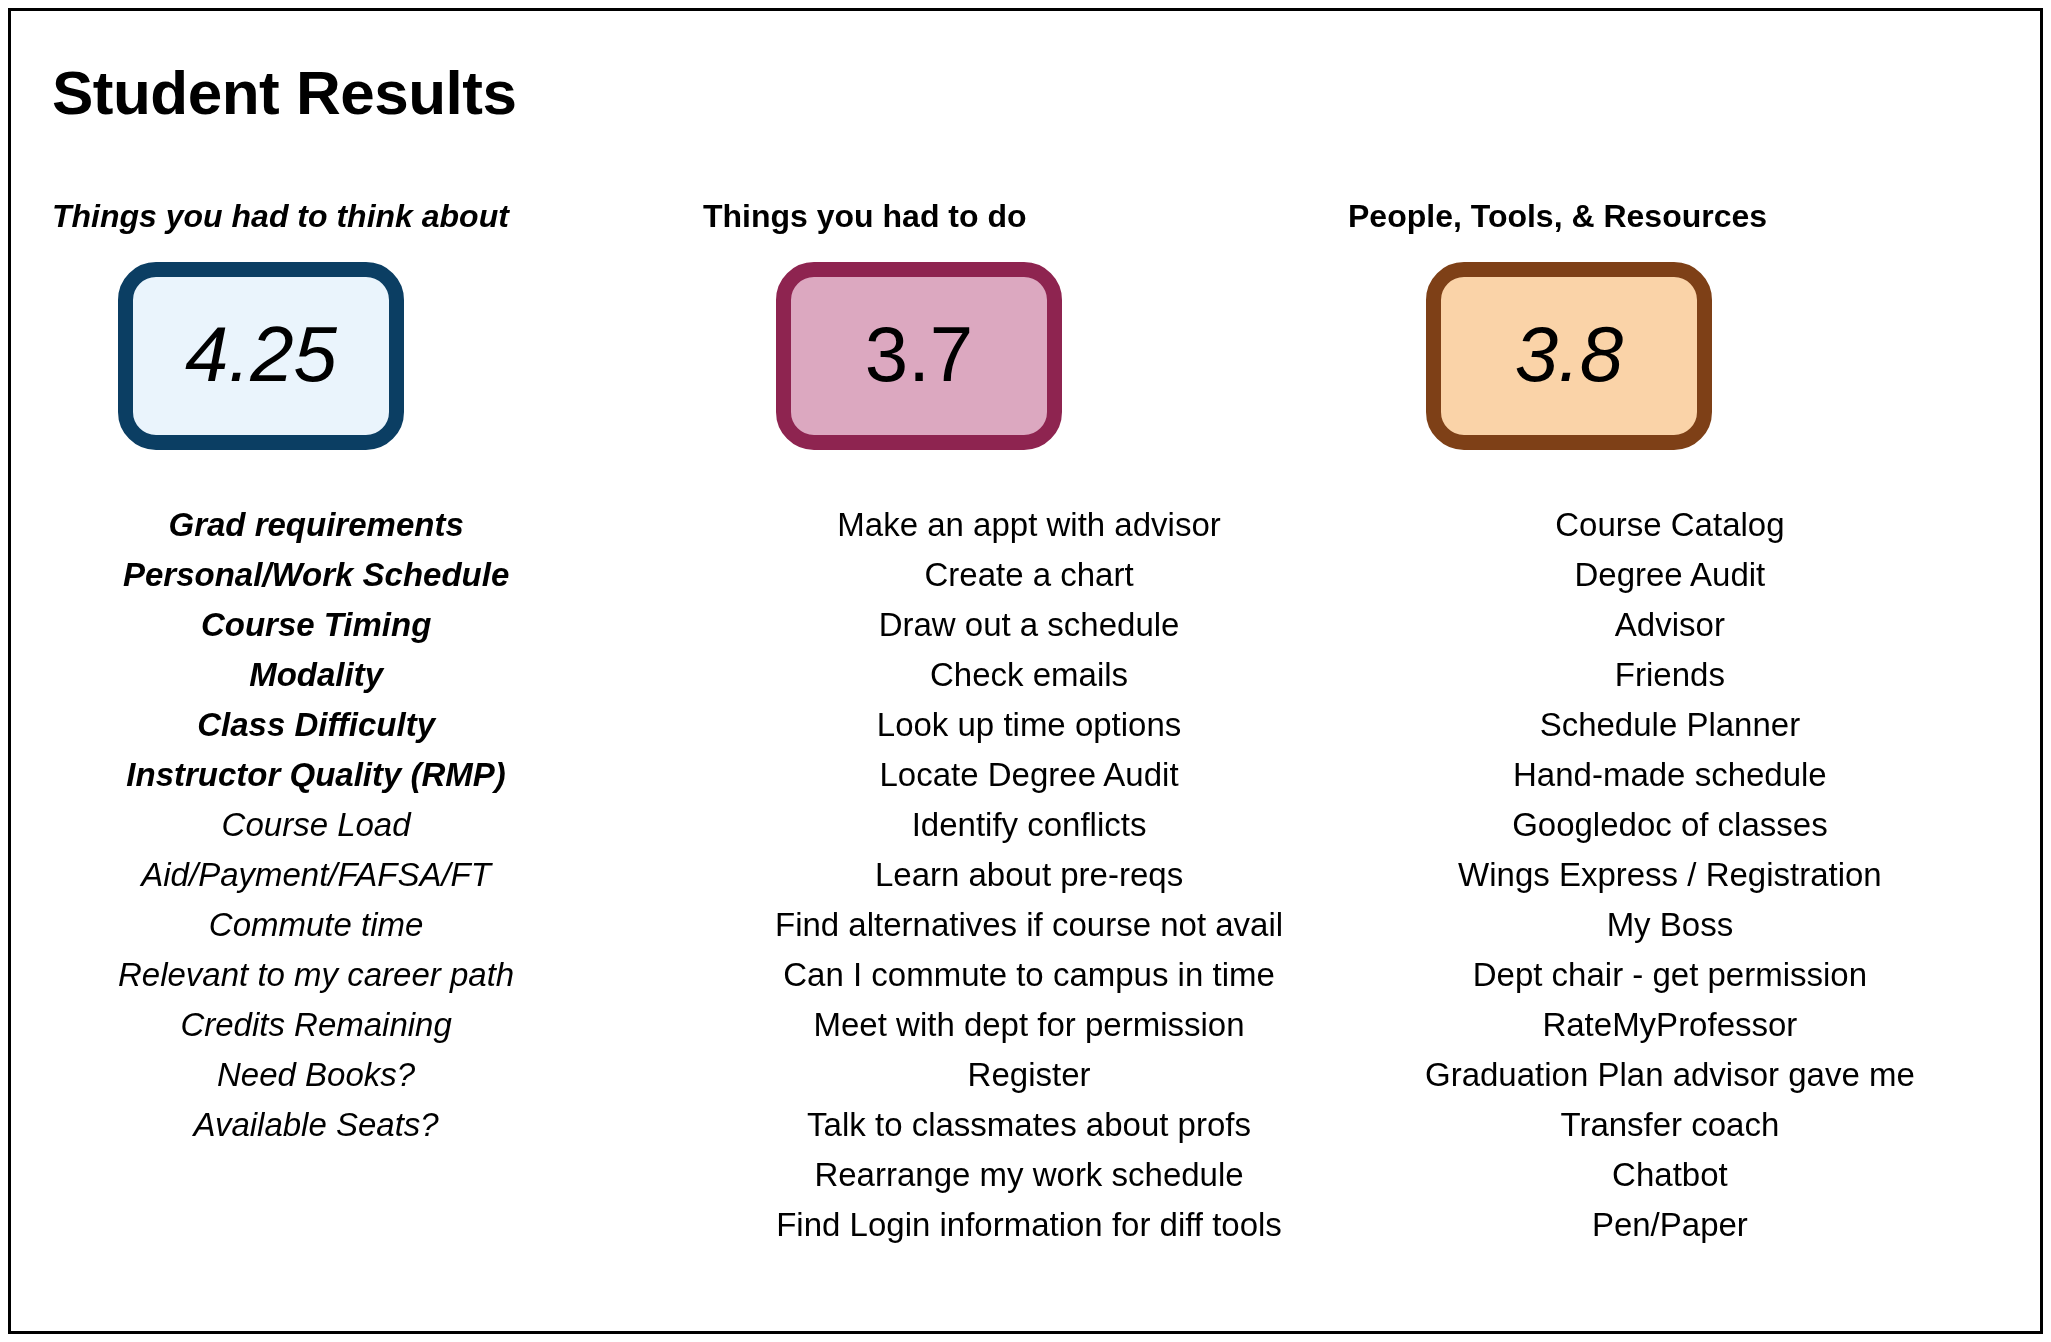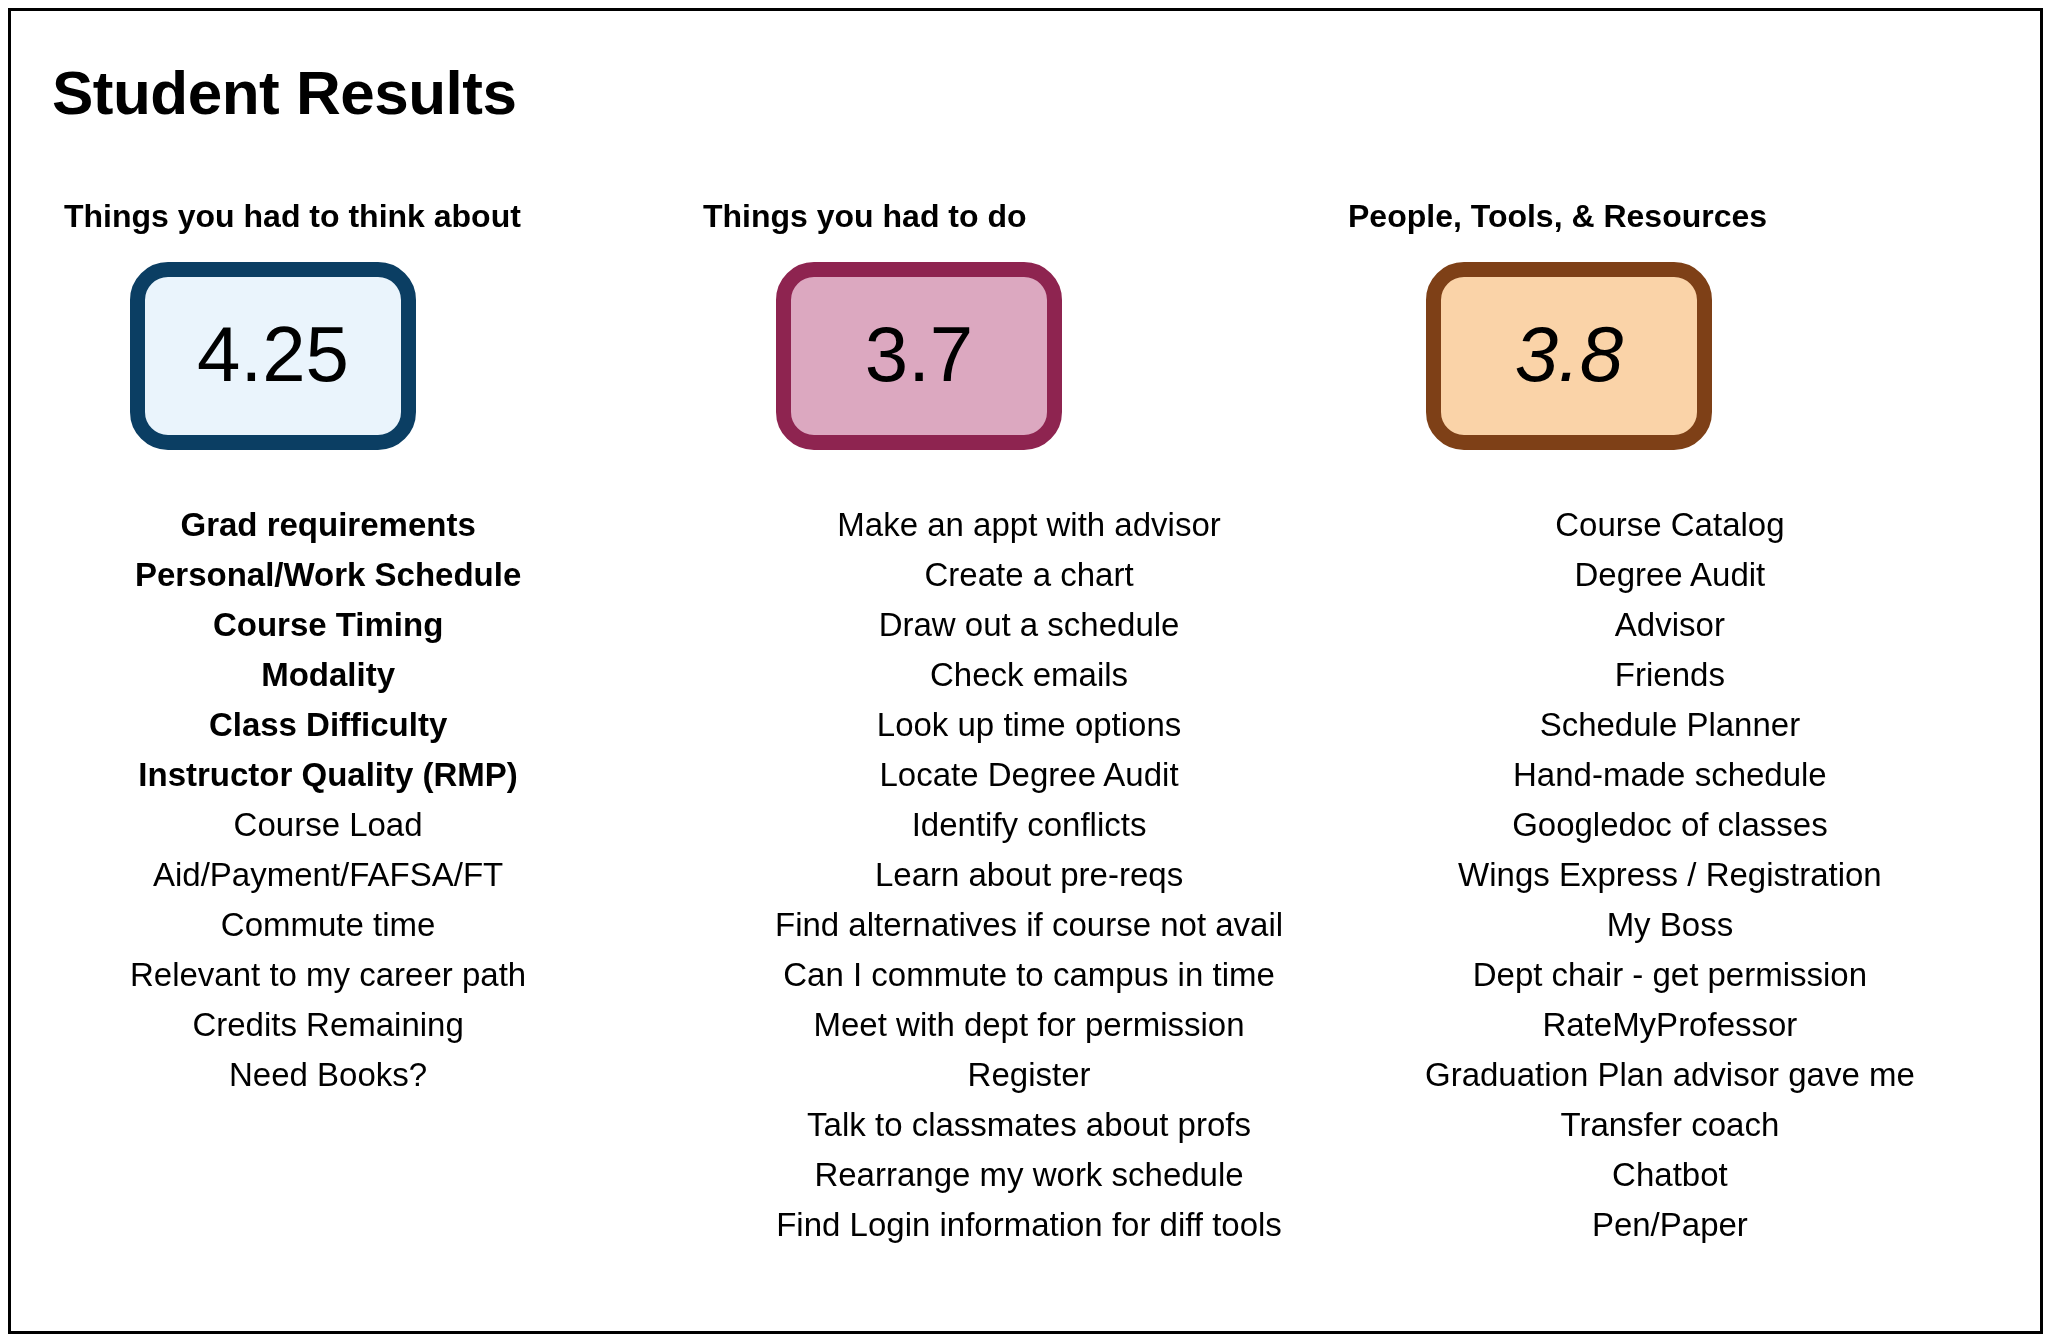--- a/index.html
+++ b/index.html
@@ -51,21 +51,21 @@
     letter-spacing: -0.5px;
     line-height: 1.0;
     white-space: nowrap;
   }
 
   .column {
     position: absolute;
     top: 0;
     height: 100%;
   }
-  #col-0 { left: 12px;    width: 660px; }
+  #col-0 { left: 0px;    width: 660px; font-style: italic; }
   #col-1 { left: 660px;  width: 660px; }
   #col-2 { left: 1320px; width: 731px; }
 
   .col-header {
     position: absolute;
     top: 200px;
     font-size: 32px;
     font-weight: bold;
     white-space: nowrap;
     line-height: 1.0;
@@ -144,20 +144,21 @@
           <li class="bold">Course Timing</li>
           <li class="bold">Modality</li>
           <li class="bold">Class Difficulty</li>
           <li class="bold">Instructor Quality (RMP)</li>
           <li>Course Load</li>
           <li>Aid/Payment/FAFSA/FT</li>
           <li>Commute time</li>
           <li>Relevant to my career path</li>
           <li>Credits Remaining</li>
           <li>Need Books?</li>
+          <li>Available Seats?</li>
         </ul>
     </div>
 
     <div class="column" id="col-1">
       <div class="col-header">Things you had to do</div>
       <div class="score-box" style="border-color: rgb(142, 36, 80); background-color: rgb(220, 168, 192);">
         <span class="score-value">3.7</span>
       </div>
       <ul class="item-list">
           <li>Make an appt with advisor</li>

